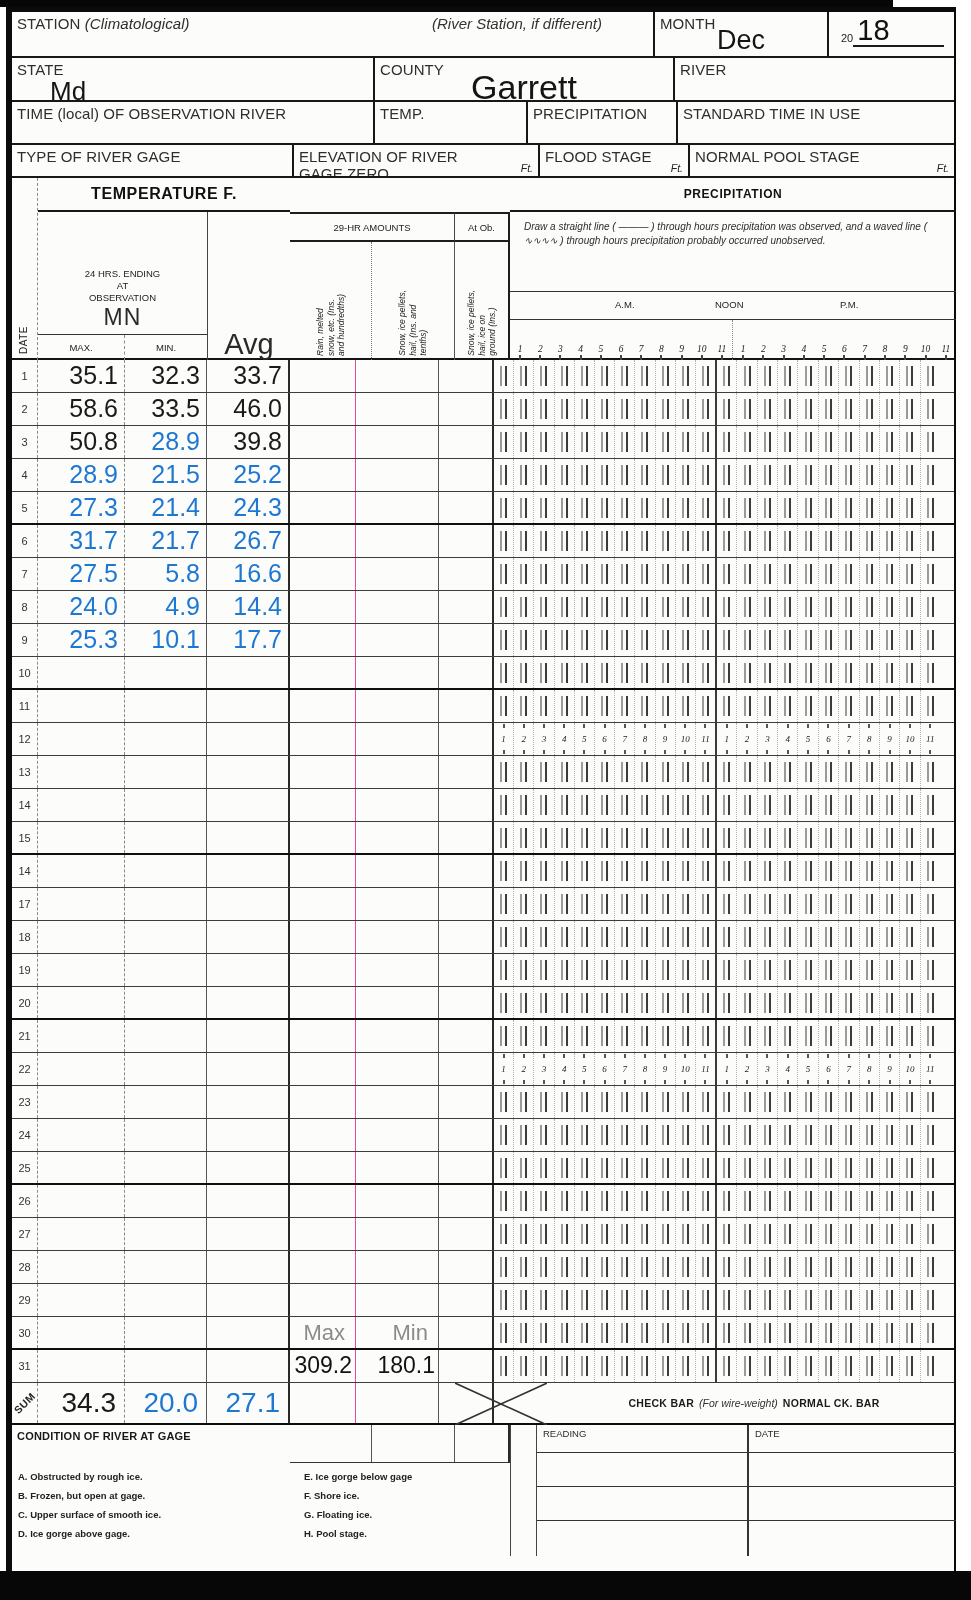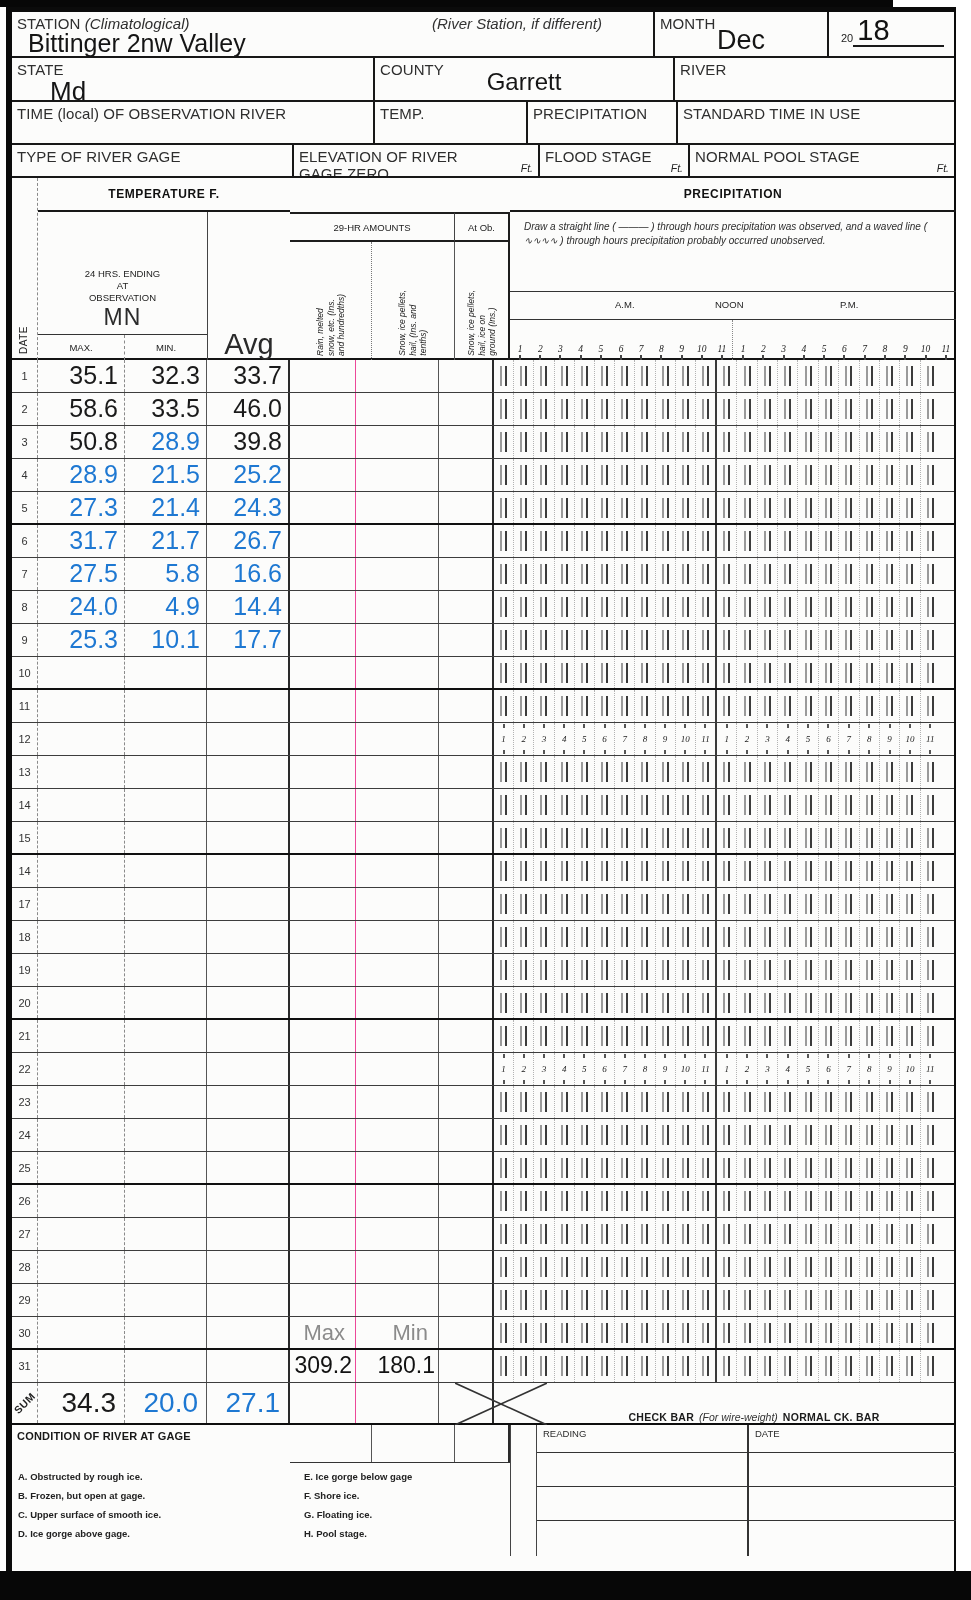--- a/index.html
+++ b/index.html
@@ -16,36 +16,36 @@
   .rA{height:46px}.rB{height:44px}.rC{height:43px}.rD{height:33px}
   .hcell{position:relative;border-right:2px solid #171717;overflow:hidden}
   .hcell.last{border-right:none}
   .lbl{font-size:15px;color:#2e2e2e;padding:3px 0 0 5px;letter-spacing:.1px;white-space:pre-line}
   .lbl .it,.it{font-style:italic}
   .ft{position:absolute;right:5px;bottom:2px;font-style:italic;font-size:10.5px;color:#222}
   .riverstation{position:absolute;left:355px;top:3px;width:300px;text-align:center;
                 font-size:15px;font-style:italic;color:#333}
   .v-station{font-size:25px;color:#151515;padding-left:16px;margin-top:-3px}
   .v-state{font-size:26px;color:#151515;padding-left:38px;margin-top:-2px}
-  .v-county{font-size:24px;color:#151515;text-align:center;margin-top:-10px}
+  .v-county{font-size:34px;color:#151515;text-align:center;margin-top:-10px}
   .v-month{font-size:27px;color:#151515;text-align:center;margin-top:-7px}
   .yearline{display:flex;align-items:flex-end;padding:6px 10px 9px 12px;height:100%}
   .yearline .y20{font-size:11px;color:#222;margin-bottom:3px}
   .yearline .yl{flex:1;border-bottom:2px solid #1a1a1a;font-size:29px;color:#111;
                 line-height:30px;padding-left:4px}
 
   
   .thead{position:relative;height:182px;border-bottom:2px solid #141414;font-size:9.5px}
   .abs{position:absolute}
   .dateHead{left:0;top:0;width:26px;height:182px;border-right:1px dashed #8a8a8a}
   .vdate{position:absolute;bottom:6px;left:6px;writing-mode:vertical-rl;transform:rotate(180deg);
          font-size:10px;letter-spacing:.5px;color:#222}
   .tempBand{left:26px;top:0;width:252px;height:34px;border-bottom:2px solid #171717;
             display:flex;align-items:center;justify-content:center;font-weight:bold;
-            font-size:12px;letter-spacing:.6px;color:#111}
+            font-size:16px;letter-spacing:.6px;color:#111}
   .endingCell{left:26px;top:34px;width:169px;height:123px;border-bottom:1px solid #333;
               text-align:center;padding-top:44px;line-height:12px;color:#222;white-space:pre-line}
   .mnVal{font-size:23px;color:#2b2b2b;letter-spacing:1px;line-height:26px}
   .maxCell{left:26px;top:157px;width:87px;height:25px;border-right:1px dashed #8a8a8a;
            display:flex;align-items:center;justify-content:center;color:#222}
   .minCell{left:113px;top:157px;width:82px;height:25px;display:flex;align-items:center;
            justify-content:center;color:#222}
   .avgCell{left:195px;top:34px;width:83px;height:148px;border-left:1px solid #444;
            display:flex;align-items:flex-end;justify-content:center}
   .avgVal{font-size:29px;color:#2a2a2a;line-height:30px;padding-bottom:1px}
@@ -104,21 +104,21 @@
   .tg.num{flex-direction:column;gap:0;justify-content:space-between;padding:1px 0}
   .tg.num i{width:2px;height:4px;background:#555}
   .tg.num .hnum{font-size:9px}
 
   
   .sumrow{display:flex;height:42px;border-bottom:2.5px solid #0d0d0d;position:relative}
   .sumrow .cd{overflow:visible}
   .sumlabel{transform:rotate(-45deg);font-size:10.5px;font-weight:bold;color:#222;letter-spacing:.5px}
   .sumval{font-size:28px;text-align:right;padding-right:8px;line-height:40px}
   .xbox{position:absolute;left:443px;top:0;width:92px;height:42px;z-index:3}
-  .checkbar{flex:1;display:flex;align-items:flex-end;justify-content:center;gap:5px;
+  .checkbar{flex:1;display:flex;align-items:center;justify-content:center;gap:5px;
             padding-left:60px;font-size:10.5px;color:#1b1b1b}
   .checkbar b{letter-spacing:.3px}
   .checkbar .it{font-weight:normal;color:#333}
 
   
   .footer{position:relative;height:131px;font-size:9.5px}
   .condTitle{position:absolute;left:5px;top:5px;font-weight:bold;font-size:11px;color:#181818;letter-spacing:.2px}
   .contBoxes{position:absolute;left:278px;top:0;width:220px;height:38px;border-bottom:1px solid #333;display:flex}
   .contBoxes div{border-right:1px solid #555;height:100%}
   .cb1{width:82px}.cb2{width:83px}.cb3{width:55px;border-right:2px solid #2a2a2a !important}
@@ -141,21 +141,20 @@
 
 <div class="screen">
   <div class="topsliver"></div>
 
   <div class="form">
 
     <div class="hrow rA">
       <div class="hcell" style="flex:1">
         <div class="lbl"><span>STATION </span><span class="it">(Climatological)</span></div>
         <div class="riverstation">(River Station, if different)</div>
-        <div class="v-station">Bittinger 2nw Valley</div>
       </div>
       <div class="hcell" style="width:174px">
         <div class="lbl">MONTH</div>
         <div class="v-month">Dec</div>
       </div>
       <div class="hcell last" style="width:125px">
         <div class="yearline">
           <span class="y20">20</span>
           <span class="yl">18</span>
         </div>

